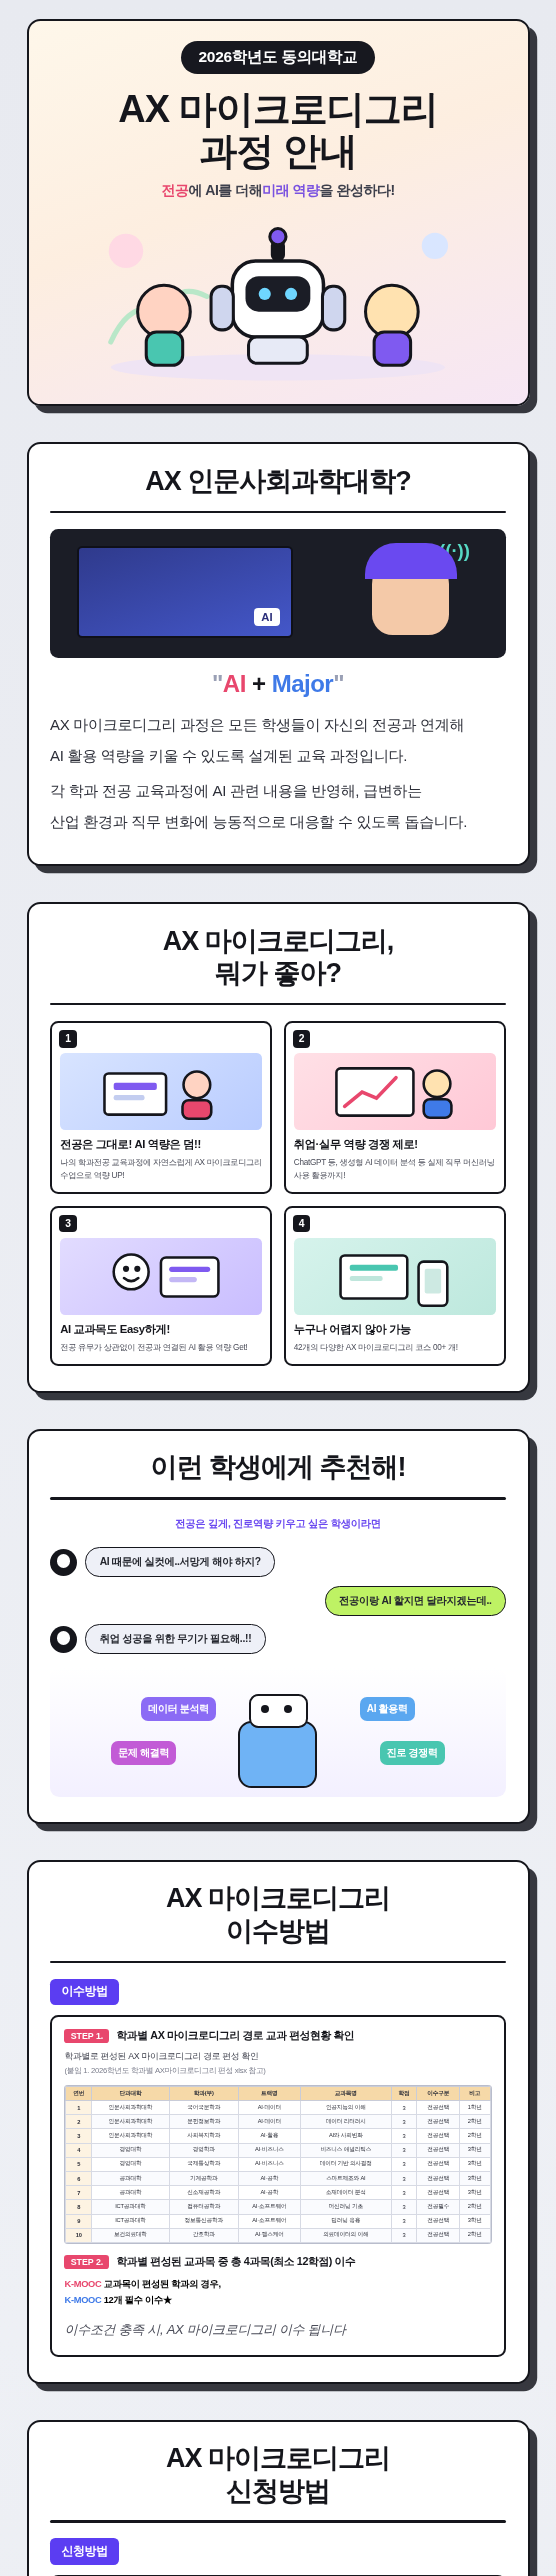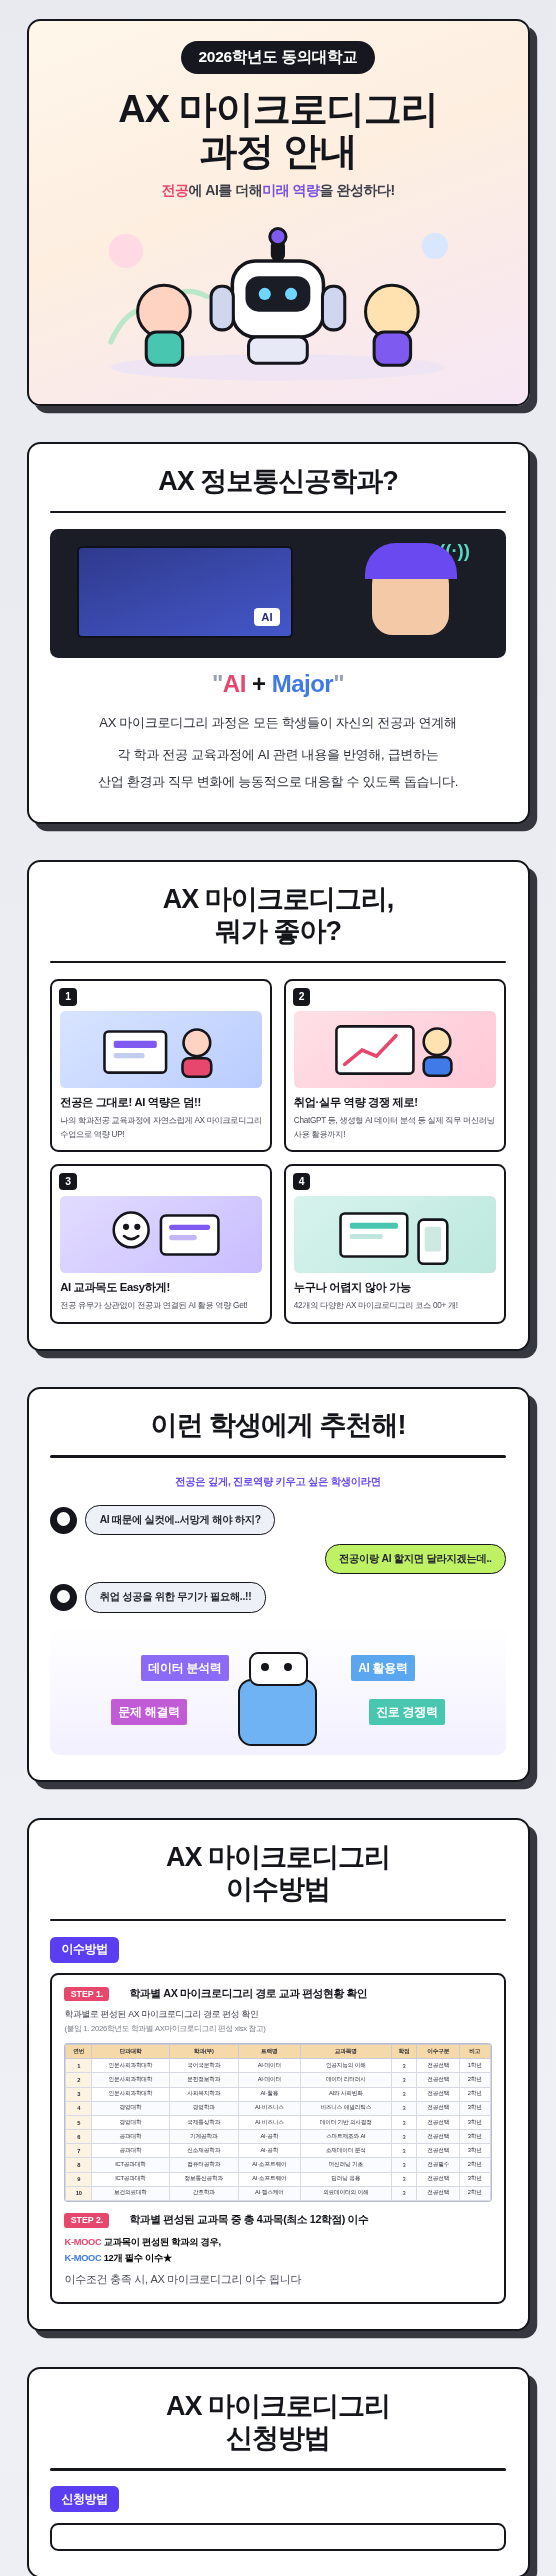--- a/index.html
+++ b/index.html
@@ -144,24 +144,24 @@
     font-weight: bold;
     letter-spacing: -0.5px;
     margin: 3.1px 0 13.4px 0;
   }
   .slogan .q { color: #9aa0b5; }
   .slogan .ai { color: #e8476d; }
   .slogan .plus { color: #15161c; }
   .slogan .major { color: #3f7ae8; }
 
   .body-text {
-    font-size: 13px;
+    font-size: 15px;
     line-height: 1.85;
     color: #2d2f39;
-    text-align: center;
+    text-align: left;
     letter-spacing: -0.3px;
   }
   .body-text p { margin-bottom: 3.1px; }
 
   
   .grid4 {
     display: grid;
     grid-template-columns: 1fr 1fr;
     gap: 11.3px;
     margin-top: 13.4px;
@@ -259,24 +259,24 @@
     margin-top: 13.4px;
     height: 129px;
     position: relative;
     background: linear-gradient(180deg,#ffffff,#f3f0ff);
     border-radius: 9.3px;
   }
   .tag {
     position: absolute;
     background: #7f5af0;
     color: #fff;
-    font-size: 12px;
+    font-size: 10px;
     font-weight: bold;
     padding: 5.2px 7.2px;
-    border-radius: 2px;
+    border-radius: 7px;
     line-height: 1.35;
     text-align: center;
     letter-spacing: -0.3px;
   }
   .tag.t1 { left: 91px; top: 29px; background:#8b6bf5; }
   .tag.t2 { left: 61px; top: 73px; background:#c25bd6; }
   .tag.t3 { right: 91px; top: 29px; background:#5aa7f0; }
   .tag.t4 { right: 61px; top: 73px; background:#49c6b0; }
 
   .robot {
@@ -323,21 +323,21 @@
     border-radius: 8.2px;
     padding: 11.3px 12.4px 13.4px 12.4px;
   }
   .step-head {
     font-size: 10.8px;
     font-weight: bold;
     color: #15161c;
     letter-spacing: -0.4px;
     display: flex;
     align-items: center;
-    gap: 20px;
+    gap: 7px;
     margin-bottom: 6.2px;
   }
   .step-badge {
     background: #e8476d;
     color: #fff;
     font-size: 8.8px;
     font-weight: bold;
     border-radius: 3.1px;
     padding: 2.1px 6.2px;
     letter-spacing: 0;
@@ -378,21 +378,21 @@
     letter-spacing: -0.2px;
   }
   table.mini-table td.lead { background:#fdf3e2; font-weight:bold; }
   table.mini-table tr:nth-child(even) td { background: #fafbfe; }
   table.mini-table tr:nth-child(even) td.lead { background:#fdf3e2; }
 
   .kmooc-line { font-size: 9.3px; font-weight: bold; letter-spacing:-0.3px; line-height:1.8; }
   .kmooc-line .k { color:#e8476d; }
   .kmooc-line .kk { color:#3f7ae8; }
   .note {
-    font-size: 11px; color:#4a4c58; letter-spacing:-0.3px; line-height:1.7; margin-top:3px;
+    font-size: 13px; color:#4a4c58; letter-spacing:-0.3px; line-height:1.7; margin-top:10px;font-style:italic;
   }
 </style>
 </head>
 <body>
 
 <div class="page">
 
   <section class="card hero">
     <div style="text-align:center;">
       <span class="pill">2026학년도 동의대학교</span>
@@ -422,39 +422,40 @@
         <rect x="392" y="240" width="116" height="52" rx="16" fill="#e7eaf6" stroke="#15161c" stroke-width="6"></rect>
         <circle cx="675" cy="190" r="52" fill="#ffe2b0" stroke="#15161c" stroke-width="6"></circle>
         <rect x="640" y="230" width="72" height="66" rx="20" fill="#7f5af0" stroke="#15161c" stroke-width="6"></rect>
         <circle cx="225" cy="190" r="52" fill="#ffd3c2" stroke="#15161c" stroke-width="6"></circle>
         <rect x="190" y="230" width="72" height="66" rx="20" fill="#49c6b0" stroke="#15161c" stroke-width="6"></rect>
       </svg>
     </div>
   </section>
 
   <section class="card">
-    <h2 class="sec-title">AX 정보통신공학과?</h2>
+    <h2 class="sec-title">AX 인문사회과학대학?</h2>
     <div class="divider"></div>
 
     <div class="band">
       <div class="screen">
         <div class="ai-chip">AI</div>
       </div>
       <div class="wifi">((·))</div>
       <div class="head">
           <div class="cap"></div>
         </div>
     </div>
 
     <div class="slogan">
       <span class="q">"</span><span class="ai">AI</span><span class="plus"> + </span><span class="major">Major</span><span class="q">"</span>
     </div>
 
     <div class="body-text">
       <p>AX 마이크로디그리 과정은 모든 학생들이 자신의 전공과 연계해</p>
+      <p>AI 활용 역량을 키울 수 있도록 설계된 교육 과정입니다.</p>
       <p style="margin-top:7.2px;">각 학과 전공 교육과정에 AI 관련 내용을 반영해, 급변하는</p>
       <p>산업 환경과 직무 변화에 능동적으로 대응할 수 있도록 돕습니다.</p>
     </div>
   </section>
 
   <section class="card">
     <h2 class="sec-title">
       <div>AX 마이크로디그리,</div>
       <div>뭐가 좋아?</div>
     </h2>

